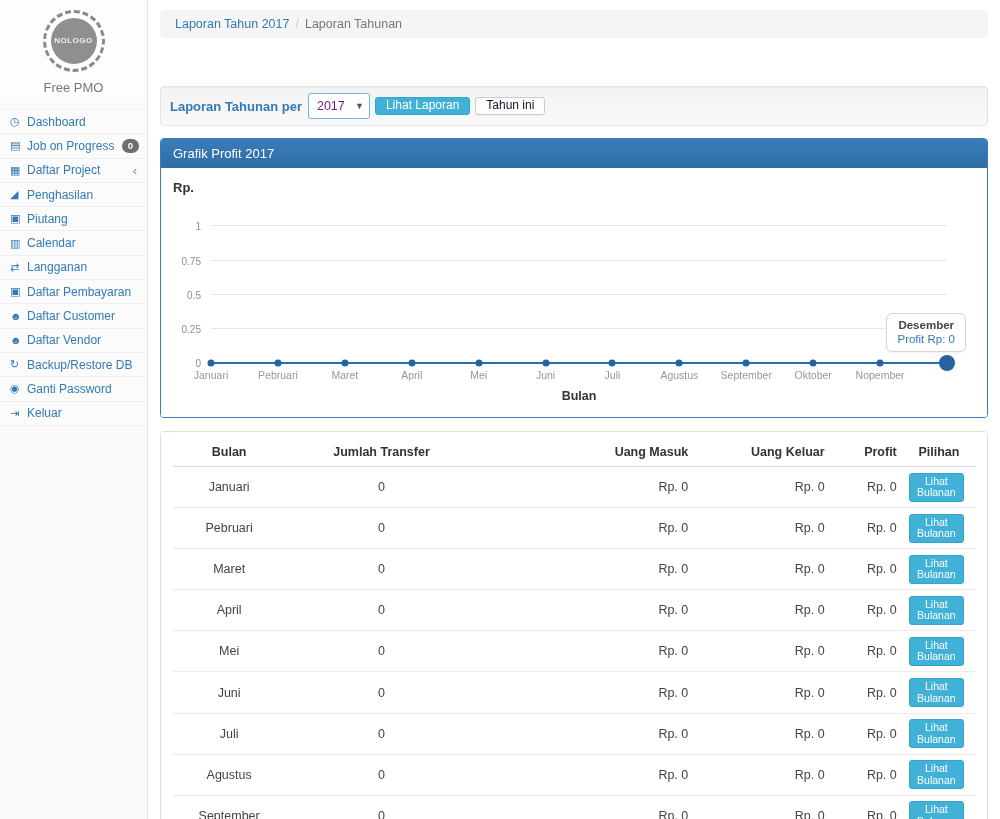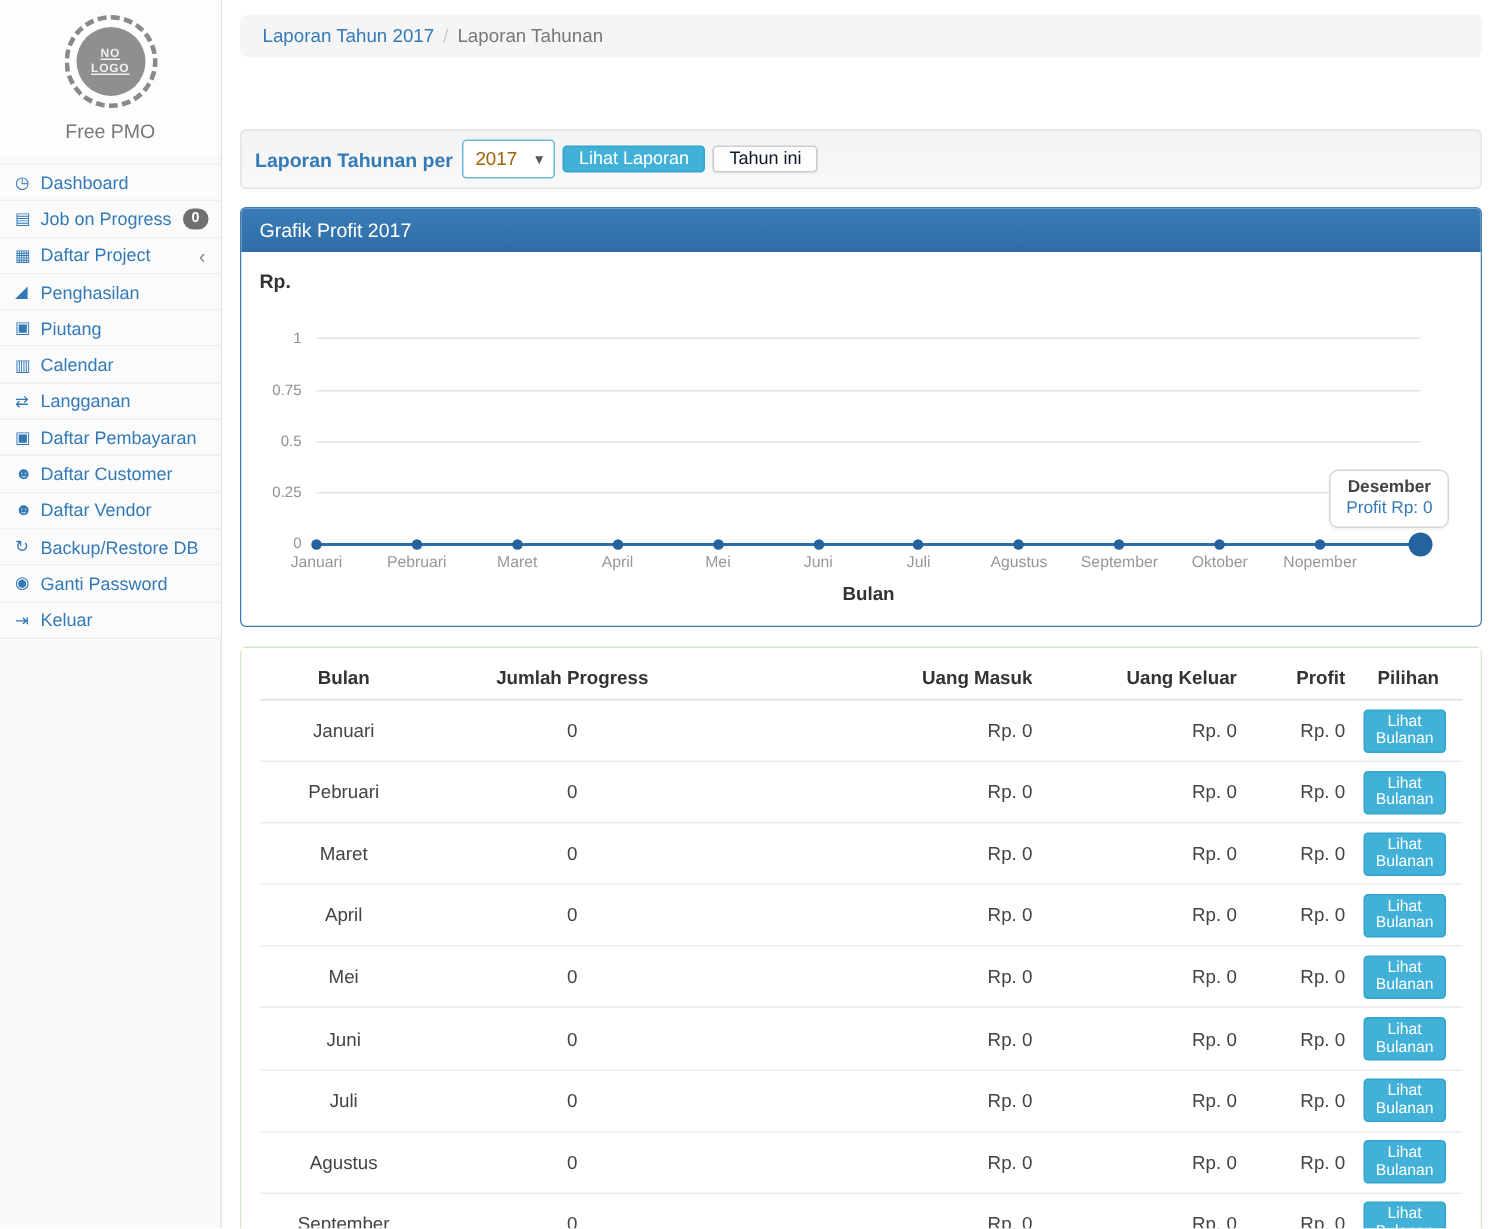--- a/index.html
+++ b/index.html
@@ -7,22 +7,22 @@
   body { font-family:"Liberation Sans", "DejaVu Sans", sans-serif; font-size:13px; color:#333; }
   .page { width:1000px; height:819px; overflow:hidden; background:#fff; display:flex; flex-direction:column; }
   .app { display:flex; flex:1 1 auto; min-height:782px; }
 
   
   .sidebar { width:148px; flex:0 0 148px; background:#fafafa; border-right:1px solid #e2e2e2; }
   .logo-block { background:#fdfdfd; padding:10px 0 8px; text-align:center; }
   .logo-circle { width:62px; height:62px; margin:0 auto; border:3px dashed #8a8a8a; border-radius:50%;
                  display:flex; align-items:center; justify-content:center; background:#fff; }
   .logo-inner { width:46px; height:46px; border-radius:50%; background:#8f8f8f; color:#efefef;
-                display:flex; flex-direction:column; align-items:center; justify-content:center;
-                font-size:8px; font-weight:bold; letter-spacing:.5px; line-height:1.25;text-decoration:underline; }
+                display:flex; align-items:center; justify-content:center;
+                font-size:8px; font-weight:bold; letter-spacing:.5px; line-height:1.25; }
   .brand { margin-top:8px; color:#777; font-size:13px; }
   .menu { margin-top:6px; border-top:1px solid #efefef; }
   .menu-item { display:flex; align-items:center; height:24.3px; padding:0 8px 0 10px;
                border-bottom:1px solid #efefef; color:#337ab7; text-decoration:none; font-size:12px;
                background:#fbfbfb; cursor:pointer; }
   .menu-item .mi-icon { width:17px; font-size:11px; color:#337ab7; text-align:left; }
   .menu-item .mi-label { flex:1 1 auto; white-space:nowrap; overflow:hidden; }
   .mi-badge { background:#6f6f6f; color:#fff; font-size:9.5px; font-weight:bold; border-radius:9px;
               padding:1px 6px; line-height:1.3; }
   .mi-chevron { color:#888; font-size:13px; padding-right:2px; }
@@ -33,21 +33,21 @@
                 margin-bottom:13px; }
   .breadcrumb a { color:#337ab7; text-decoration:none; }
   .breadcrumb .sep { margin:0 6px; color:#ccc; }
   .breadcrumb .current { color:#777; }
 
   .well { background:linear-gradient(#f3f3f3,#f9f9f9); border:1px solid #e3e3e3; border-radius:4px;
           padding:6px 9px; margin-bottom:12px; display:flex; align-items:center; box-shadow:inset 0 1px 1px rgba(0,0,0,.04);margin-top:48px; }
   .well .form-label { color:#337ab7; font-weight:bold; font-size:13px; margin-right:6px; }
   .select-wrap { position:relative; margin-right:5px; }
   .year-select { appearance:none; -webkit-appearance:none; width:62px; height:26px; padding:2px 16px 2px 8px;
-                 font-size:12.5px; color:#a16207; background:#fff; border:1px solid #6fb6dd; border-radius:3px; }
+                 font-size:12.5px; color:#701a75; background:#fff; border:1px solid #6fb6dd; border-radius:3px; }
   .select-wrap .caret { position:absolute; right:6px; top:8px; font-size:9px; color:#555; pointer-events:none; }
   .btn { display:inline-block; border-radius:3px; font-size:12px; padding:1px 10px; cursor:pointer; border:1px solid transparent; line-height:1.1; }
   .btn-info { background:#41b1d8; border-color:#31a5cc; color:#fff; margin-right:5px; }
   .btn-default { background:#fdfdfd; border-color:#ccc; color:#0f172a; box-shadow:0 1px 1px rgba(0,0,0,.05); }
   .btn-xs { font-size:10.5px; padding:2px 7px; border-radius:3px; }
 
   
   .panel { border-radius:4px; margin-bottom:13px; }
   .panel-primary { border:1px solid #3c7db5; }
   .panel-primary .panel-heading { background:linear-gradient(#3a7cb8,#2f6da6); color:#fff; padding:7px 12px;
@@ -243,21 +243,21 @@
               <col style="width:14%">
                 <col style="width:24%">
                 <col style="width:27%">
               <col style="width:17%">
                 <col style="width:9%">
                 <col style="width:12%">
             </colgroup>
             <thead>
                 <tr>
                   <th class="col-c">Bulan</th>
-                  <th class="col-c">Jumlah Progress</th>
+                  <th class="col-c">Jumlah Transfer</th>
                   <th class="col-r">Uang Masuk</th>
                   <th class="col-r">Uang Keluar</th>
                   <th class="col-r">Profit</th>
                   <th class="col-c">Pilihan</th>
                 </tr>
               </thead>
             <tbody>
                 <tr>
                   <td class="col-c">Januari</td>
                   <td class="col-c">0</td>

